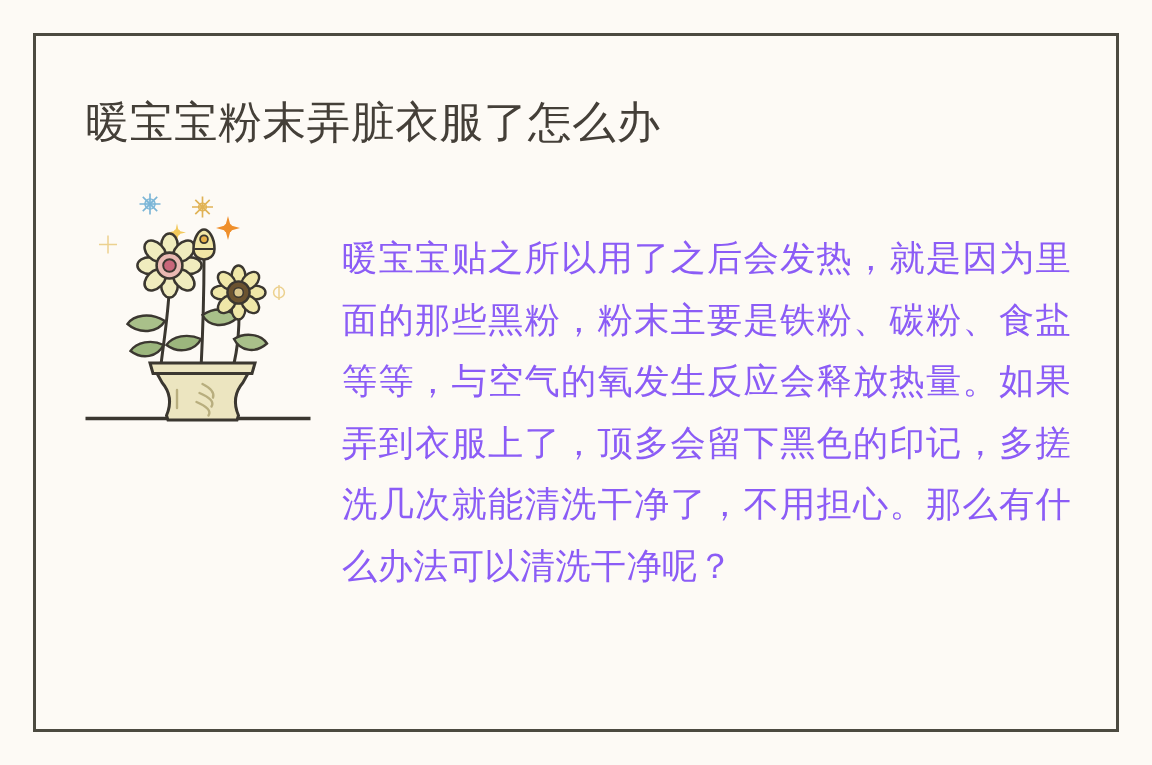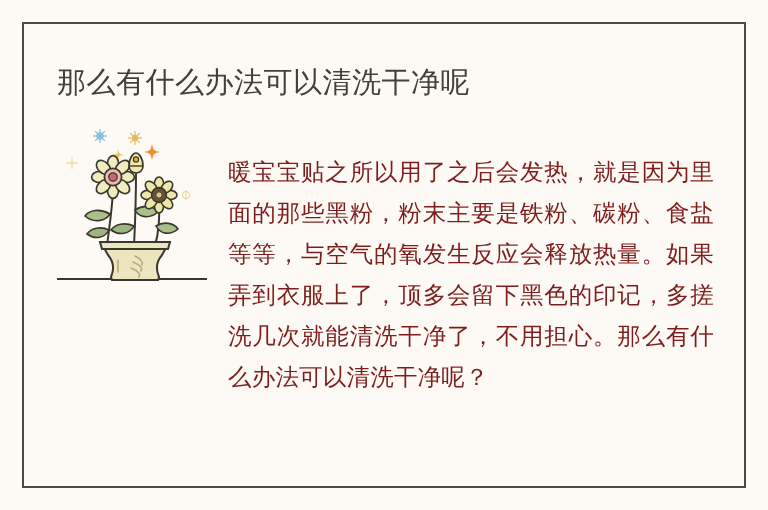--- a/index.html
+++ b/index.html
@@ -48,34 +48,34 @@
     width: 160px;
     height: 175px;
   }
   .body-text {
     position: absolute;
     left: 228px;
     top: 152px;
     width: 486px;
     font-size: 23.5px;
     line-height: 41px;
-    color: #7f1d1d;
+    color: #8b5cf6;
     letter-spacing: 0.2px;
     text-align: justify;
     text-align-last: left;
   }
 </style>
 </head>
 <body>
 
 <div class="page">
 
   <div class="frame"></div>
 
-  <div class="title">那么有什么办法可以清洗干净呢</div>
+  <div class="title">暖宝宝粉末弄脏衣服了怎么办</div>
 
   <div class="illus">
     <svg viewBox="0 0 160 175" width="160" height="175" xmlns="http://www.w3.org/2000/svg">
       <g>
 
         <g stroke="#7ab5d6" stroke-width="1.1" fill="none">
           <circle cx="45" cy="14" r="3.4" fill="#cfe6f2" stroke="#7ab5d6" stroke-width="0.9"></circle>
           <line x1="45" y1="7" x2="45" y2="21"></line>
           <line x1="38" y1="14" x2="52" y2="14"></line>
           <line x1="40.2" y1="9.2" x2="49.8" y2="18.8"></line>

